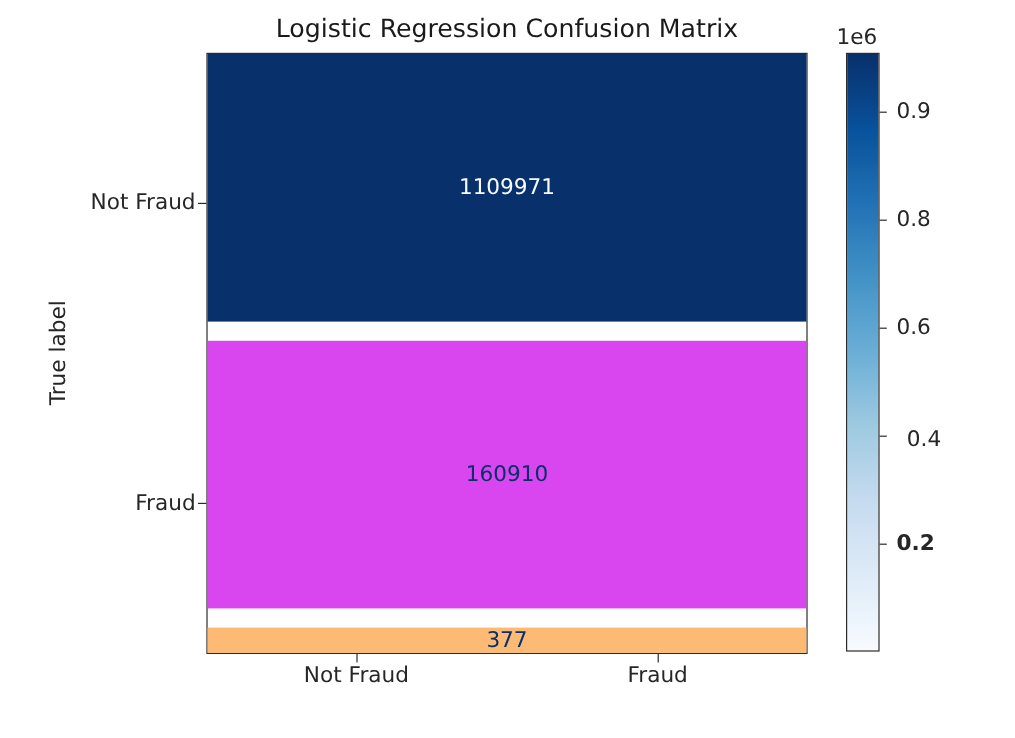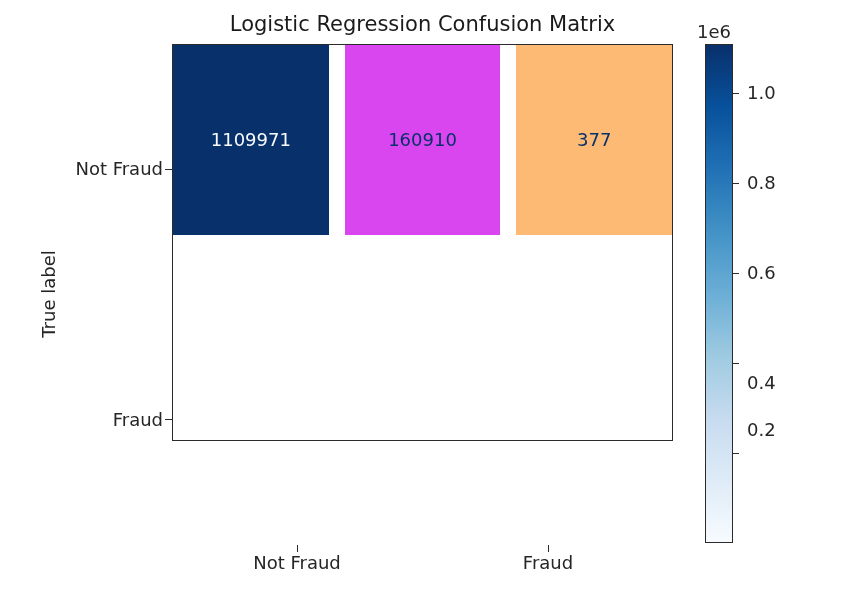--- a/index.html
+++ b/index.html
@@ -20,24 +20,24 @@
     width: 501px; height: 27px;
     line-height: 27px;
     text-align: center;
     font-size: 21px;
     color: #1a1a1a;
     white-space: nowrap;
   }
   .heatmap {
     position: absolute;
     left: 172px; top: 44px;
-    width: 501px; height: 397px;
+    width: 501px; height: 501px;
     border: 1px solid #2b2b2b;
     display: grid;
-    grid-template-columns: 1fr 1fr 1fr;
+    grid-template-columns: 1fr;
     grid-template-rows: 1fr 1fr;
     gap: 16px;
   }
   .cell {
     display: flex;
     align-items: center;
     justify-content: center;
     font-size: 18px;
   }
   .tick { position: absolute; background: #2b2b2b; }
@@ -123,19 +123,19 @@
 
   <div class="colorbar" id="colorbar" style="background: linear-gradient(to top, rgb(247, 251, 255), rgb(222, 235, 247), rgb(198, 219, 239), rgb(158, 202, 225), rgb(107, 174, 214), rgb(66, 146, 198), rgb(33, 113, 181), rgb(8, 81, 156), rgb(8, 48, 107));"></div>
   <div class="cb-offset">1e6</div>
 
   <div class="cb-tick" style="top:93px;"></div>
   <div class="cb-tick" style="top:183px;"></div>
   <div class="cb-tick" style="top:273px;"></div>
   <div class="cb-tick" style="top:363px;"></div>
   <div class="cb-tick" style="top:453px;"></div>
 
-  <div class="cb-tick-label" style="top:82px;">1.0</div>
+  <div class="cb-tick-label" style="top:82px;">0.9</div>
   <div class="cb-tick-label" style="top:172px;">0.8</div>
   <div class="cb-tick-label" style="top:262px;">0.6</div>
-  <div class="cb-tick-label" style="top:372px;">0.4</div>
-  <div class="cb-tick-label" style="top:419px;">0.2</div>
+  <div class="cb-tick-label" style="top:356px;text-align:center;">0.4</div>
+  <div class="cb-tick-label" style="top:442px;font-weight:bold;">0.2</div>
 
 </div>
 
 </body></html>

